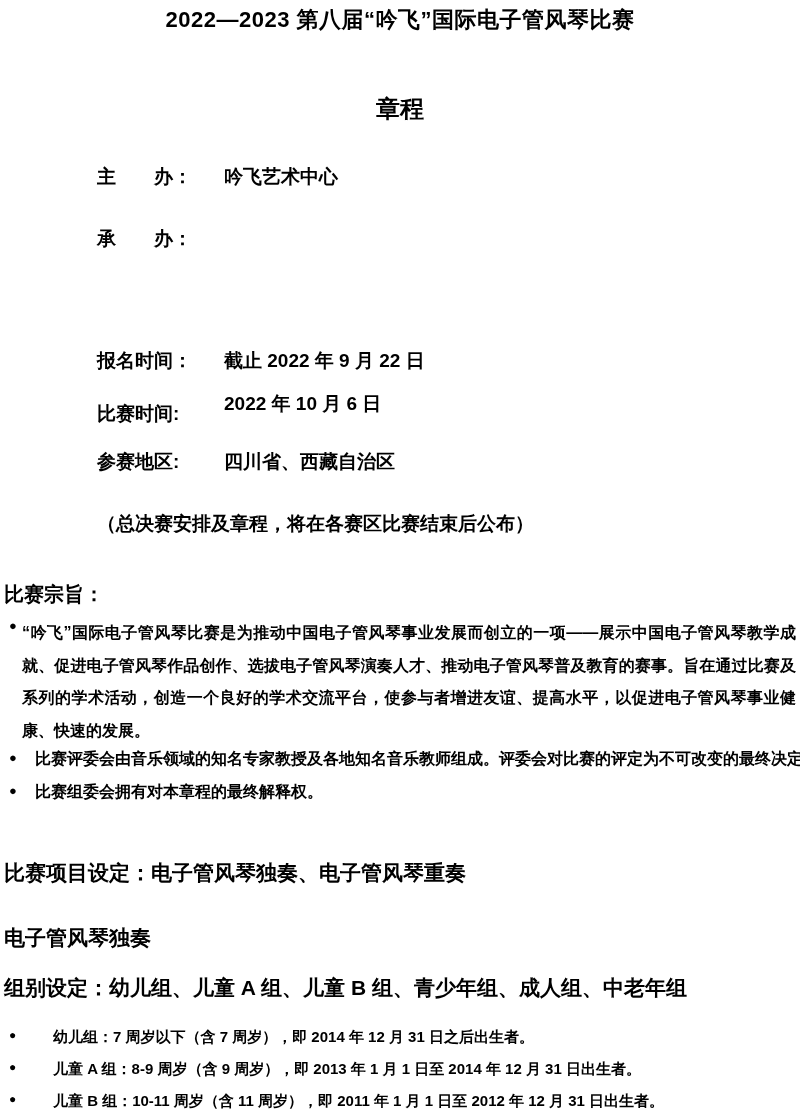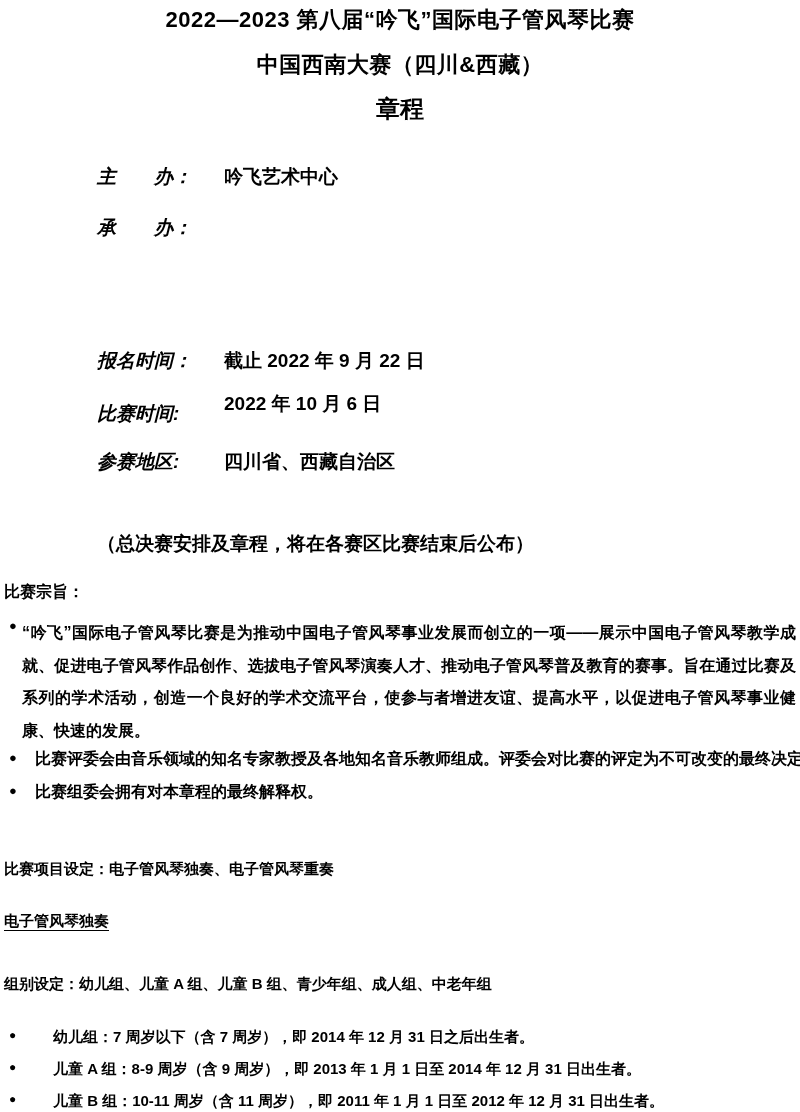--- a/index.html
+++ b/index.html
@@ -10,27 +10,27 @@
     color:#000000;
     font-family:"Liberation Sans","DejaVu Sans",sans-serif;
     font-weight:700;
     overflow:hidden;
   }
   .abs { position:absolute; line-height:1.25; }
   .center { left:0; right:0; text-align:center; }
   .t1 { top:6px;  font-size:22px; letter-spacing:0.5px; }
   .t2 { top:51px; font-size:22px; letter-spacing:0.5px; }
   .t3 { top:94px; font-size:24px; }
-  .info-label { position:absolute; left:97px;  font-size:19px; line-height:1.2; white-space:pre;font-style:italic; }
+  .info-label { position:absolute; left:97px;  font-size:19px; line-height:1.2; white-space:pre; }
   .info-value { position:absolute; left:224px; font-size:19px; line-height:1.2; white-space:pre; }
   .org-lines div { line-height:31px; }
-  .note { left:97px; top:532px; font-size:19px; }
-  .h20 { left:4px; font-size:16px; }
-  .h21 { left:4px; font-size:15px; }
-  .underline { text-decoration:underline; text-underline-offset:4px; }
+  .note { left:97px; top:512px; font-size:19px; }
+  .h20 { left:4px; font-size:20px; }
+  .h21 { left:4px; font-size:21px; }
+  .underline { text-underline-offset:4px;margin-top:13px; }
   .bullet-item { position:absolute; left:0; right:4px; }
   .dot {
     position:absolute; left:9px; top:2px;
     font-size:13px; line-height:1;
   }
   .dot-small { font-size:12px; top:1px; }
   .bullet-text {
     display:block; margin-left:22px;
     font-size:16px; line-height:32.5px;
     text-align:justify;
@@ -45,27 +45,26 @@
     font-size:15px; line-height:18px;
     white-space:nowrap;
   }
 </style>
 </head>
 <body>
 
 <div class="page">
 
   <div class="abs center t1">2022—2023 第八届“吟飞”国际电子管风琴比赛</div>
-  <div class="abs center t2">中国西南大赛（四川&amp;西藏）</div>
   <div class="abs center t3">章程</div>
 
   <div class="info-label" style="top:166px">主　　办：</div>
   <div class="info-value" style="top:166px">吟飞艺术中心</div>
 
-  <div class="info-label" style="top:217px">承　　办：</div>
+  <div class="info-label" style="top:228px">承　　办：</div>
 
   <div class="info-label" style="top:350px">报名时间：</div>
   <div class="info-value" style="top:350px">截止 2022 年 9 月 22 日</div>
 
   <div class="info-label" style="top:403px">比赛时间:</div>
   <div class="info-value" style="top:393px">2022 年 10 月 6 日</div>
 
   <div class="info-label" style="top:451px">参赛地区:</div>
   <div class="info-value" style="top:451px">四川省、西藏自治区</div>
 

